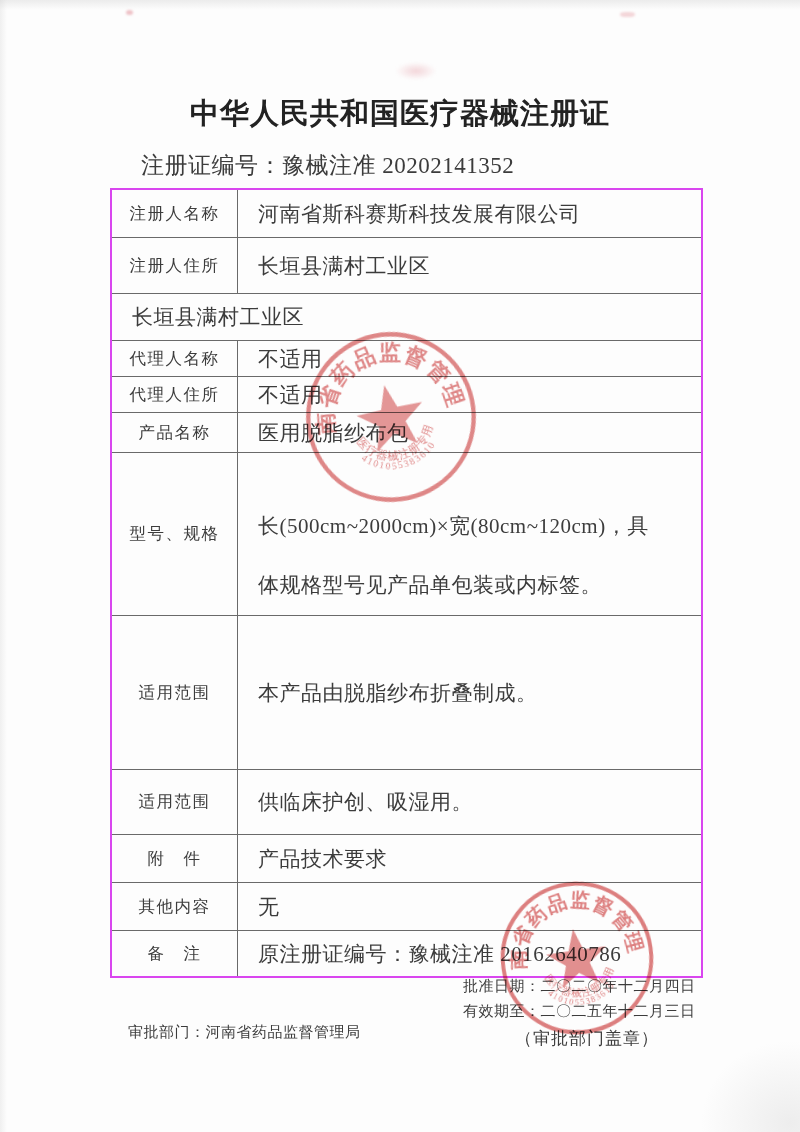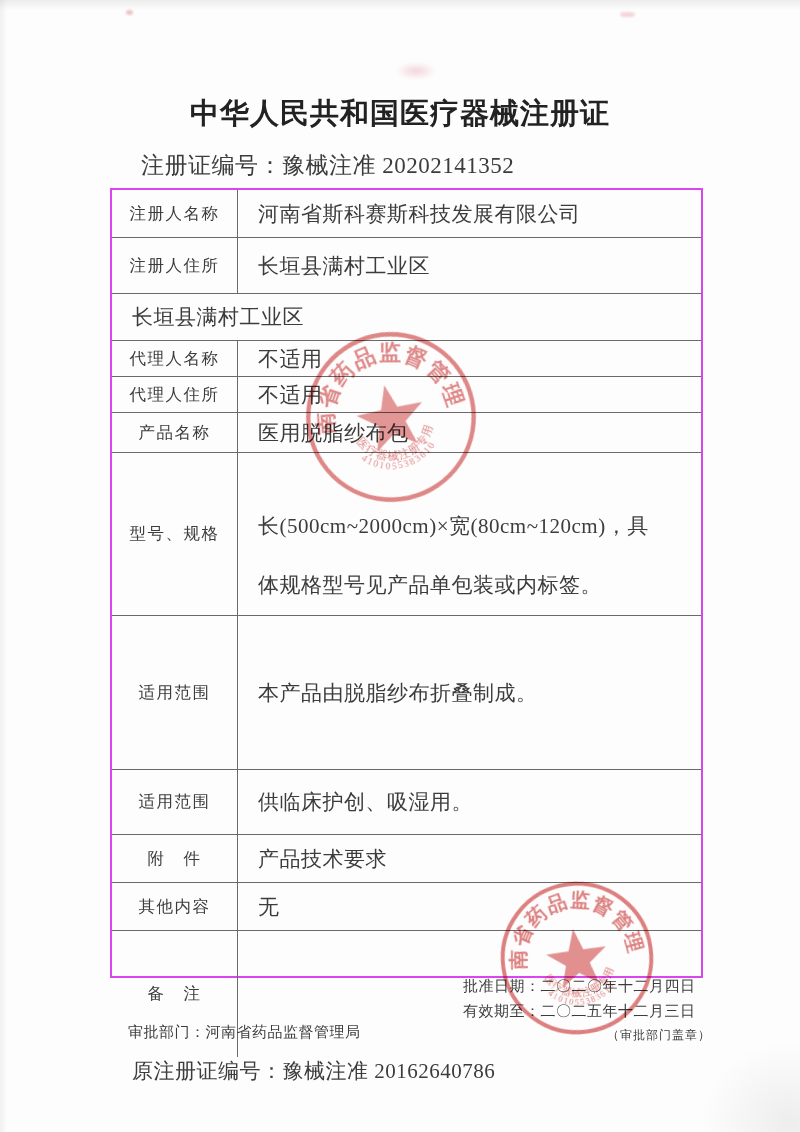--- a/index.html
+++ b/index.html
@@ -27,33 +27,33 @@
 
   .doc-title { position:absolute; left:0; top:94px; width:800px; text-align:center;
                font-size:29px; font-weight:bold; color:#222; letter-spacing:1px; }
 
   .reg-line { position:absolute; left:141px; top:150px; font-size:23px; letter-spacing:.5px; }
 
   
   .cert-table { position:absolute; left:110px; top:188px; width:593px;
                 border:2px solid #d946ef; background:transparent; }
   .t-row { display:flex; border-bottom:1px solid var(--line); }
-  .t-row:last-child { border-bottom:none;flex-direction:column; }
+  .t-row:last-child { border-bottom:none; }
   .t-label { width:126px; flex:0 0 126px; border-right:1px solid var(--line);
              display:flex; align-items:center; justify-content:center;
              font-size:16.5px; letter-spacing:1.5px; text-align:center; }
   .t-value { flex:1; display:flex; align-items:center;
              padding:0 16px 0 20px; font-size:21px; letter-spacing:.5px; }
   .row-spec .t-value { display:block; padding-top:44px; padding-right:32px; line-height:2.8; }
 
   
   .footer-left { position:absolute; left:128px; top:1023px; font-size:15px; letter-spacing:.5px; }
   .footer-right { position:absolute; left:463px; top:977px; width:250px; font-size:15px; }
   .footer-right .f-line { margin-bottom:6px; letter-spacing:.5px; }
-  .seal-note { text-align:right; font-size:12px; letter-spacing:1px; padding-right:2px; }
+  .seal-note { text-align:center; font-size:17px; letter-spacing:1px; padding-right:2px; }
 
   
   .stamp { position:absolute; mix-blend-mode:multiply; opacity:.8; filter:blur(.35px); }
   .stamp svg { width:100%; height:100%; }
   .stamp-ring { fill:none; stroke:var(--stamp-red); stroke-width:5; }
   .stamp-star { fill:var(--stamp-red); opacity:.88; }
   .stamp text { fill:var(--stamp-red); font-family:"Liberation Serif","DejaVu Serif",serif; }
   .stamp-arc { font-size:25px; font-weight:bold; letter-spacing:2px; }
   .stamp-sub { font-size:13px; letter-spacing:1px; }
   .stamp-num { font-size:11px; letter-spacing:2px; font-family:"DejaVu Sans Mono",monospace; }

